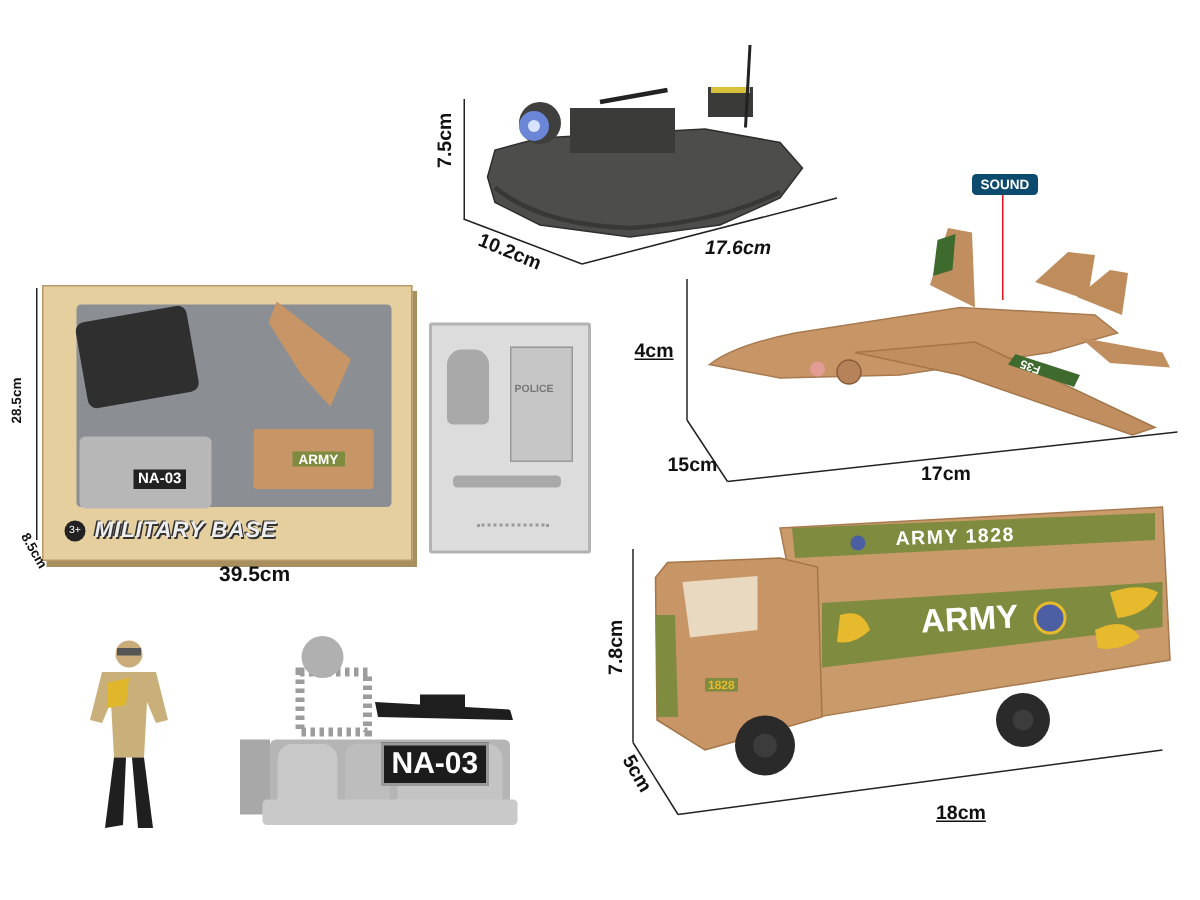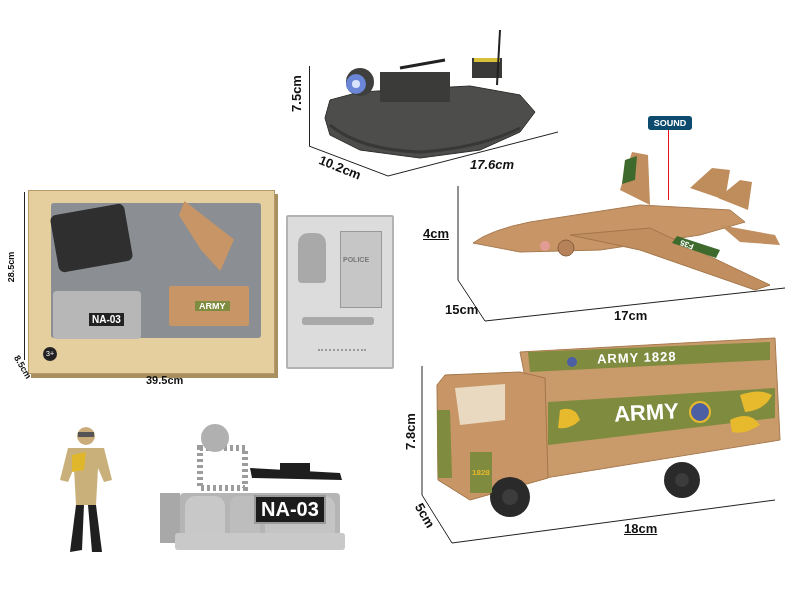--- a/index.html
+++ b/index.html
@@ -73,26 +73,27 @@
 <div class="abs" style="left:28px;top:190px;width:245px;height:182px;background:#e6cf9e;border:1px solid #b79a68;box-shadow:3px 4px 0 #a88f5f;">
   <div class="abs" style="left:22px;top:12px;width:210px;height:135px;background:#8b8f94;border-radius:3px;"></div>
   <div class="abs" style="left:25px;top:18px;width:75px;height:58px;background:#2f2f2f;border-radius:6px;transform:rotate(-10deg);"></div>
   <div class="abs" style="left:150px;top:10px;width:55px;height:70px;background:#c79566;clip-path:polygon(10% 0,100% 55%,75% 100%,40% 70%,0 20%);"></div>
   <div class="abs" style="left:140px;top:95px;width:80px;height:40px;background:#c79566;border-radius:2px;">
     <div class="abs" style="left:26px;top:15px;font-size:9px;font-weight:bold;color:#fff;background:#7f8b3e;padding:0 4px;">ARMY</div>
   </div>
   <div class="abs" style="left:24px;top:100px;width:88px;height:48px;background:#b7b7b7;border-radius:4px;">
     <div class="abs" style="left:36px;top:22px;font-size:10px;font-weight:bold;color:#fff;background:#222;padding:1px 3px;">NA-03</div>
   </div>
+  <div class="abs" style="left:34px;top:154px;font-size:15px;font-weight:bold;font-style:italic;color:#eee;text-shadow:1px 1px 0 #333,-1px -1px 0 #333;letter-spacing:0.5px;">MILITARY BASE</div>
   <div class="abs" style="left:14px;top:156px;width:14px;height:14px;border-radius:7px;background:#222;color:#fff;font-size:7px;text-align:center;line-height:14px;">3+</div>
 </div>
 <div class="line" style="left:24px;top:192px;width:1px;height:168px;"></div>
 <div class="dim" style="left:-4px;top:262px;font-size:9px;transform:rotate(-90deg);">28.5cm</div>
 <div class="dim" style="left:10px;top:362px;font-size:9px;transform:rotate(60deg);">8.5cm</div>
-<div class="dim" style="left:146px;top:374px;font-size:11px;">39.5cm</div>
+<div class="dim" style="left:146px;top:374px;font-size:14px;">39.5cm</div>
 
 <div class="abs" style="left:286px;top:215px;width:104px;height:150px;background:#dcdcdc;border:2px solid #b3b3b3;border-radius:2px;">
   <div class="abs" style="left:10px;top:16px;width:28px;height:50px;background:#a9a9a9;border-radius:10px 10px 4px 4px;"></div>
   <div class="abs" style="left:52px;top:14px;width:40px;height:75px;background:#c6c6c6;border:1px solid #999;">
     <div class="abs" style="left:2px;top:24px;font-size:7px;font-weight:bold;color:#777;">POLICE</div>
   </div>
   <div class="abs" style="left:14px;top:100px;width:72px;height:8px;background:#a9a9a9;border-radius:3px;"></div>
   <div class="abs" style="left:30px;top:126px;width:48px;height:6px;border-bottom:2px dotted #999;"></div>
 </div>
 
@@ -114,29 +115,29 @@
   <circle cx="510" cy="497" r="20" fill="#2a2a2a"></circle>
   <circle cx="510" cy="497" r="8" fill="#3c3c3c"></circle>
   <circle cx="682" cy="480" r="18" fill="#2a2a2a"></circle>
   <circle cx="682" cy="480" r="7" fill="#3c3c3c"></circle>
 
   <circle cx="572" cy="362" r="5" fill="#4c5fa3"></circle>
   <circle cx="700" cy="412" r="10" fill="#4c5fa3" stroke="#e7b92c" stroke-width="2"></circle>
 </svg>
 <div class="abs" style="left:597px;top:350px;font-size:13px;font-weight:bold;color:#fff;letter-spacing:1px;transform:rotate(-2deg);">ARMY 1828</div>
 <div class="abs" style="left:614px;top:400px;font-size:22px;font-weight:bold;color:#fff;transform:rotate(-3deg);">ARMY</div>
-<div class="abs" style="left:470px;top:452px;font-size:8px;font-weight:bold;color:#e7b92c;background:#7f8b3e;padding:16px 2px;">1828</div>
+<div class="abs" style="left:470px;top:452px;font-size:8px;font-weight:bold;color:#e7b92c;background:#7f8b3e;padding:0 2px;">1828</div>
 <svg width="800" height="600" style="left:0;top:0;">
   <line x1="422" y1="366" x2="422" y2="495" stroke="#222" stroke-width="1"></line>
   <line x1="422" y1="495" x2="452" y2="543" stroke="#222" stroke-width="1"></line>
   <line x1="452" y1="543" x2="775" y2="500" stroke="#222" stroke-width="1"></line>
 </svg>
 <div class="dim" style="left:392px;top:424px;transform:rotate(-90deg);">7.8cm</div>
 <div class="dim" style="left:412px;top:508px;transform:rotate(60deg);">5cm</div>
-<div class="dim" style="left:624px;top:521px;text-decoration:underline;">18cm</div>
+<div class="dim" style="left:624px;top:534px;text-decoration:underline;">18cm</div>
 
 <svg width="800" height="600" style="left:0;top:0;">
   <circle cx="86" cy="436" r="9" fill="#c9ac7a"></circle>
   <rect x="78" y="432" width="16" height="5" fill="#555"></rect>
   <path d="M68 448 L104 448 L112 480 L104 482 L98 468 L96 505 L76 505 L74 468 L68 482 L60 480 Z" fill="#c9b07a"></path>
   <path d="M72 455 L86 452 L84 470 L72 472 Z" fill="#e0b62a"></path>
   <path d="M76 505 L84 505 L82 550 L70 552 Z" fill="#1f1f1f"></path>
   <path d="M88 505 L96 505 L102 552 L92 552 Z" fill="#1f1f1f"></path>
 </svg>
 

